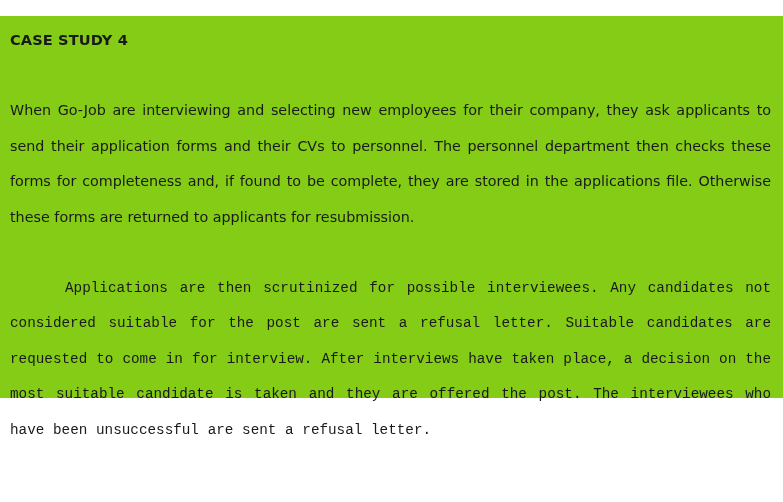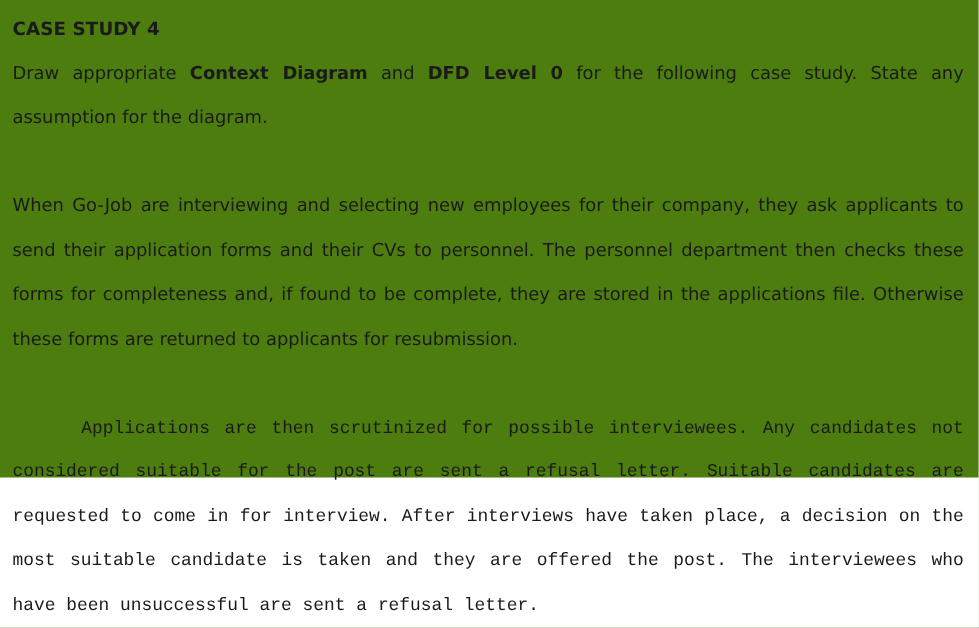--- a/index.html
+++ b/index.html
@@ -13,23 +13,24 @@
     overflow: hidden;
     font-family: "DejaVu Sans", "Liberation Sans", sans-serif;
     color: #1a1a1a;
     -webkit-font-smoothing: antialiased;
   }
 
   .page {
     position: relative;
     width: 783px;
     height: 382px;
-    background: #4d7c0f;
+    background: #84cc16;
     box-sizing: border-box;
     padding: 0;
+    margin-top: 16px;
   }
 
   .doc-body {
     position: absolute;
     left: 10px;
     top: 0;
     width: 761px;
   }
 
   .heading {
@@ -71,21 +72,20 @@
   }
 </style>
 </head>
 <body>
 
 <div class="page">
   <div class="doc-body">
 
     <h1 class="heading">CASE STUDY 4</h1>
 
-    <p class="para"><span>Draw appropriate </span><b>Context Diagram</b><span> and </span><b>DFD Level 0</b><span> for the following case study. State any assumption for the diagram.</span></p>
 
     <div class="spacer-line">&nbsp;</div>
 
     <p class="para">When Go-Job are interviewing and selecting new employees for their company, they ask applicants to send their application forms and their CVs to personnel. The personnel department then checks these forms for completeness and, if found to be complete, they are stored in the applications file. Otherwise these forms are returned to applicants for resubmission.</p>
 
     <div class="spacer-line">&nbsp;</div>
 
     <p class="para indent-first">Applications are then scrutinized for possible interviewees. Any candidates not considered suitable for the post are sent a refusal letter. Suitable candidates are requested to come in for interview. After interviews have taken place, a decision on the most suitable candidate is taken and they are offered the post. The interviewees who have been unsuccessful are sent a refusal letter.</p>
 
   </div>

